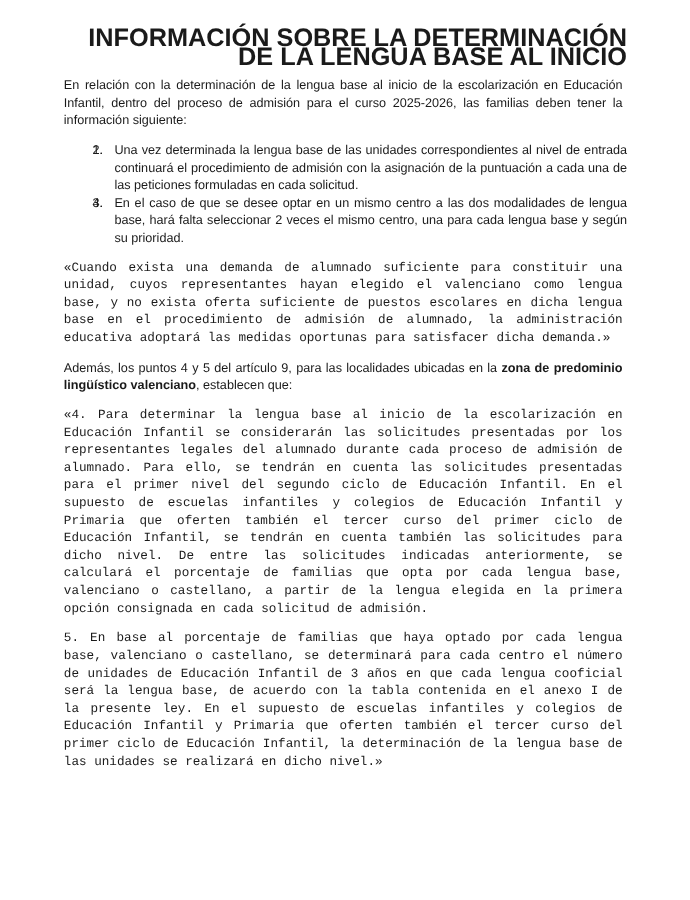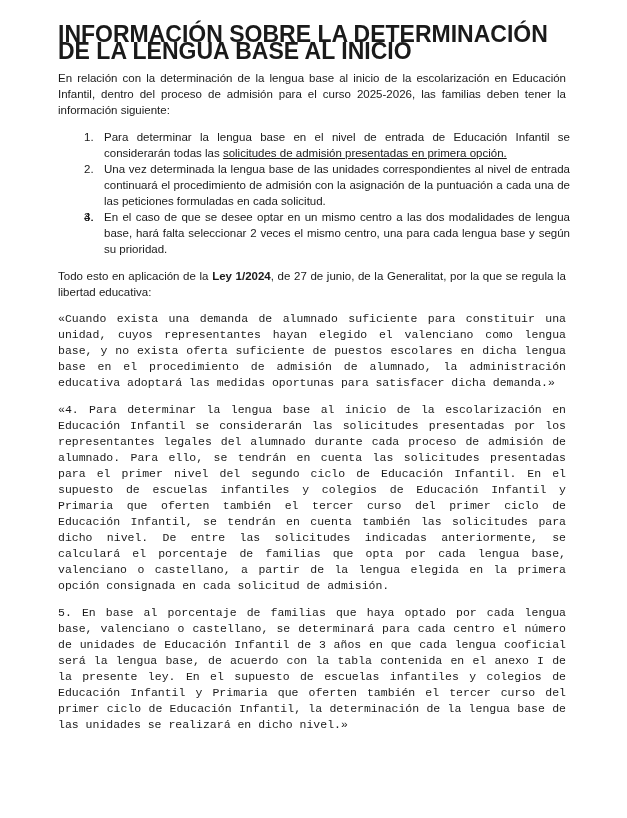--- a/index.html
+++ b/index.html
@@ -14,21 +14,21 @@
     box-sizing: border-box;
     background: #ffffff;
     padding: 26px 57px 0 58px;
     font-family: "Liberation Sans", sans-serif;
     font-size: 11.5px;
     line-height: 16px;
     color: #1a1a1a;
     overflow: hidden;
   }
   .doc-title {
-    text-align: left;
+    text-align: right;
     font-weight: bold;
     margin: 0 0 10px 0;
     line-height: 17px;
   }
   .doc-title .title-line {
     display: block;
   }
   p.para {
     margin: 0 4px 11px 0;
     text-align: justify;
@@ -63,38 +63,37 @@
 
   <h1 class="doc-title">
     <span class="title-line">INFORMACIÓN SOBRE LA DETERMINACIÓN DE LA LENGUA BASE AL INICIO</span>
   </h1>
 
   <p class="para">En relación con la determinación de la lengua base al inicio de la escolarización en Educación Infantil, dentro del proceso de admisión para el curso 2025-2026, las familias deben tener la información siguiente:</p>
 
   <ol class="num-list">
     <li>
       <span class="num-marker">1.</span>
-      <span><span>Para determinar la lengua base en el nivel de entrada de Educación Infantil se considerarán todas las </span><span class="u">solicitudes de admisión presentadas en primera opción.</span></span>
     </li>
     <li>
       <span class="num-marker">2.</span>
       <span><span>Una vez determinada la lengua base de las unidades correspondientes al nivel de entrada continuará el procedimiento de admisión con la asignación de la puntuación a cada una de las peticiones formuladas en cada solicitud.</span></span>
     </li>
     <li>
       <span class="num-marker">3.</span>
     </li>
     <li>
       <span class="num-marker">4.</span>
       <span><span>En el caso de que se desee optar en un mismo centro a las dos modalidades de lengua base, hará falta seleccionar 2 veces el mismo centro, una para cada lengua base y según su prioridad.</span></span>
     </li>
   </ol>
 
-  <p class="para"><span>Todo esto en aplicación de la </span><span class="b">Ley 1/2024</span><span>, de 27 de junio, de la Generalitat, por la que se regula la libertad educativa:</span></p>
 
 
   <p class="para quote">«Cuando exista una demanda de alumnado suficiente para constituir una unidad, cuyos representantes hayan elegido el valenciano como lengua base, y no exista oferta suficiente de puestos escolares en dicha lengua base en el procedimiento de admisión de alumnado, la administración educativa adoptará las medidas oportunas para satisfacer dicha demanda.»</p>
 
+  <p class="para"><span>Además, los puntos 4 y 5 del artículo 9, para las localidades ubicadas en la </span><span class="b">zona de predominio lingüístico valenciano</span><span>, establecen que:</span></p>
 
   <p class="para quote">«4. Para determinar la lengua base al inicio de la escolarización en Educación Infantil se considerarán las solicitudes presentadas por los representantes legales del alumnado durante cada proceso de admisión de alumnado. Para ello, se tendrán en cuenta las solicitudes presentadas para el primer nivel del segundo ciclo de Educación Infantil. En el supuesto de escuelas infantiles y colegios de Educación Infantil y Primaria que oferten también el tercer curso del primer ciclo de Educación Infantil, se tendrán en cuenta también las solicitudes para dicho nivel. De entre las solicitudes indicadas anteriormente, se calculará el porcentaje de familias que opta por cada lengua base, valenciano o castellano, a partir de la lengua elegida en la primera opción consignada en cada solicitud de admisión.</p>
 
   <p class="para quote">5. En base al porcentaje de familias que haya optado por cada lengua base, valenciano o castellano, se determinará para cada centro el número de unidades de Educación Infantil de 3 años en que cada lengua cooficial será la lengua base, de acuerdo con la tabla contenida en el anexo I de la presente ley. En el supuesto de escuelas infantiles y colegios de Educación Infantil y Primaria que oferten también el tercer curso del primer ciclo de Educación Infantil, la determinación de la lengua base de las unidades se realizará en dicho nivel.»</p>
 
 </div>
 
 </body></html>

